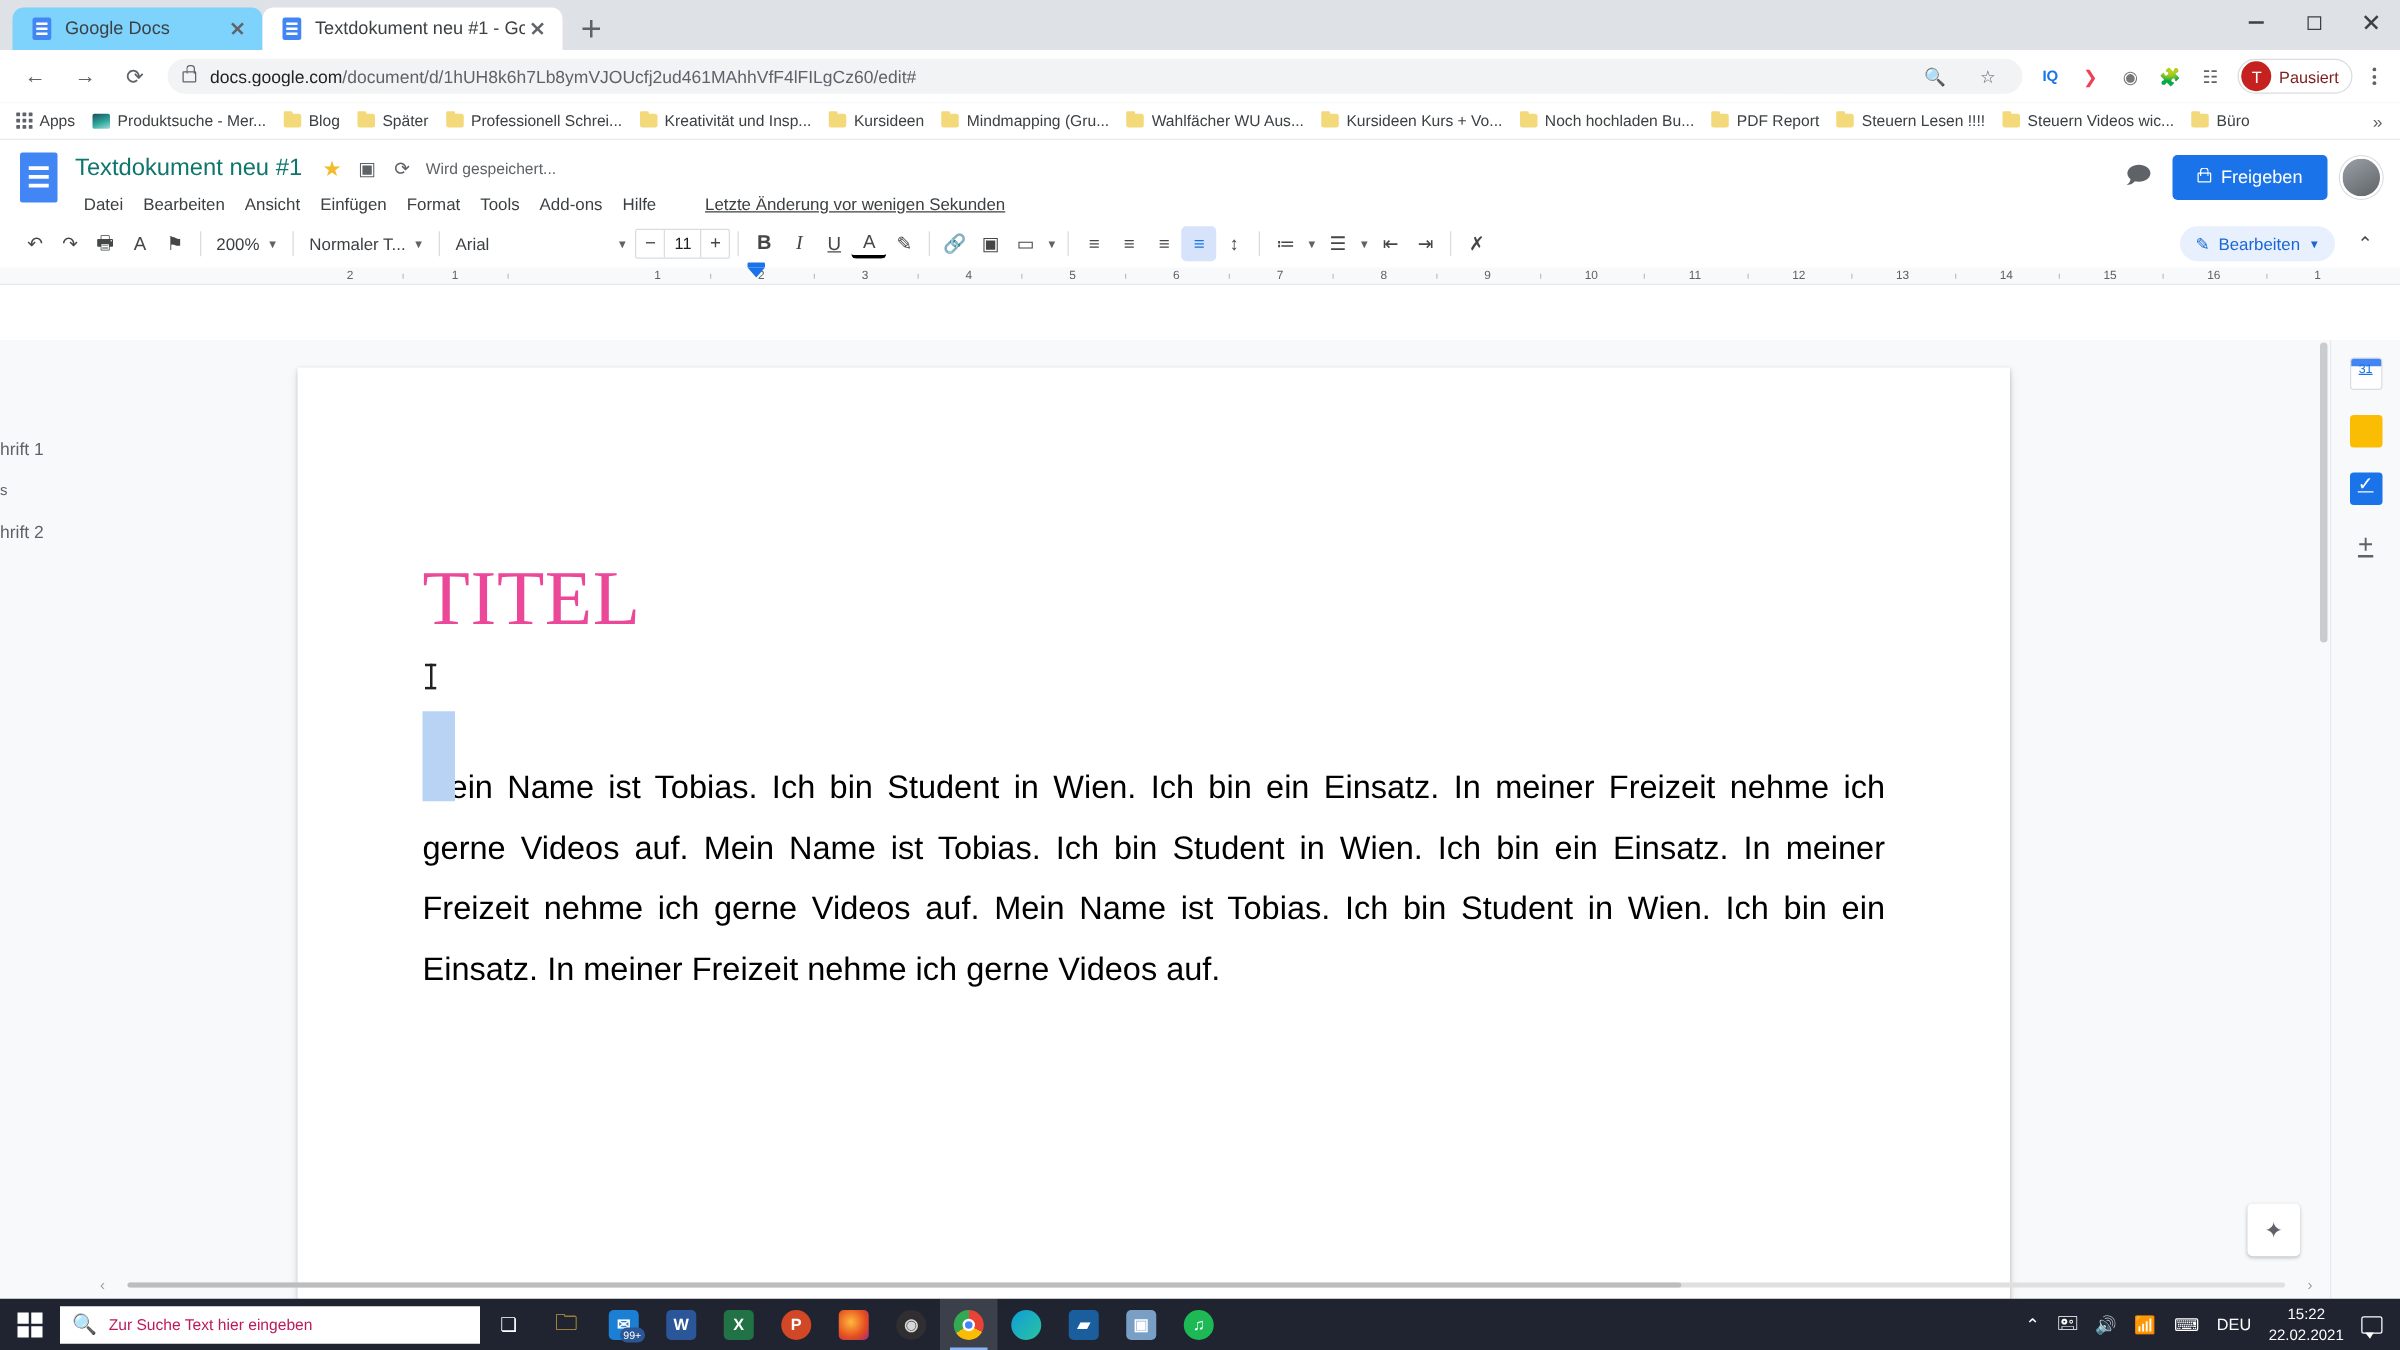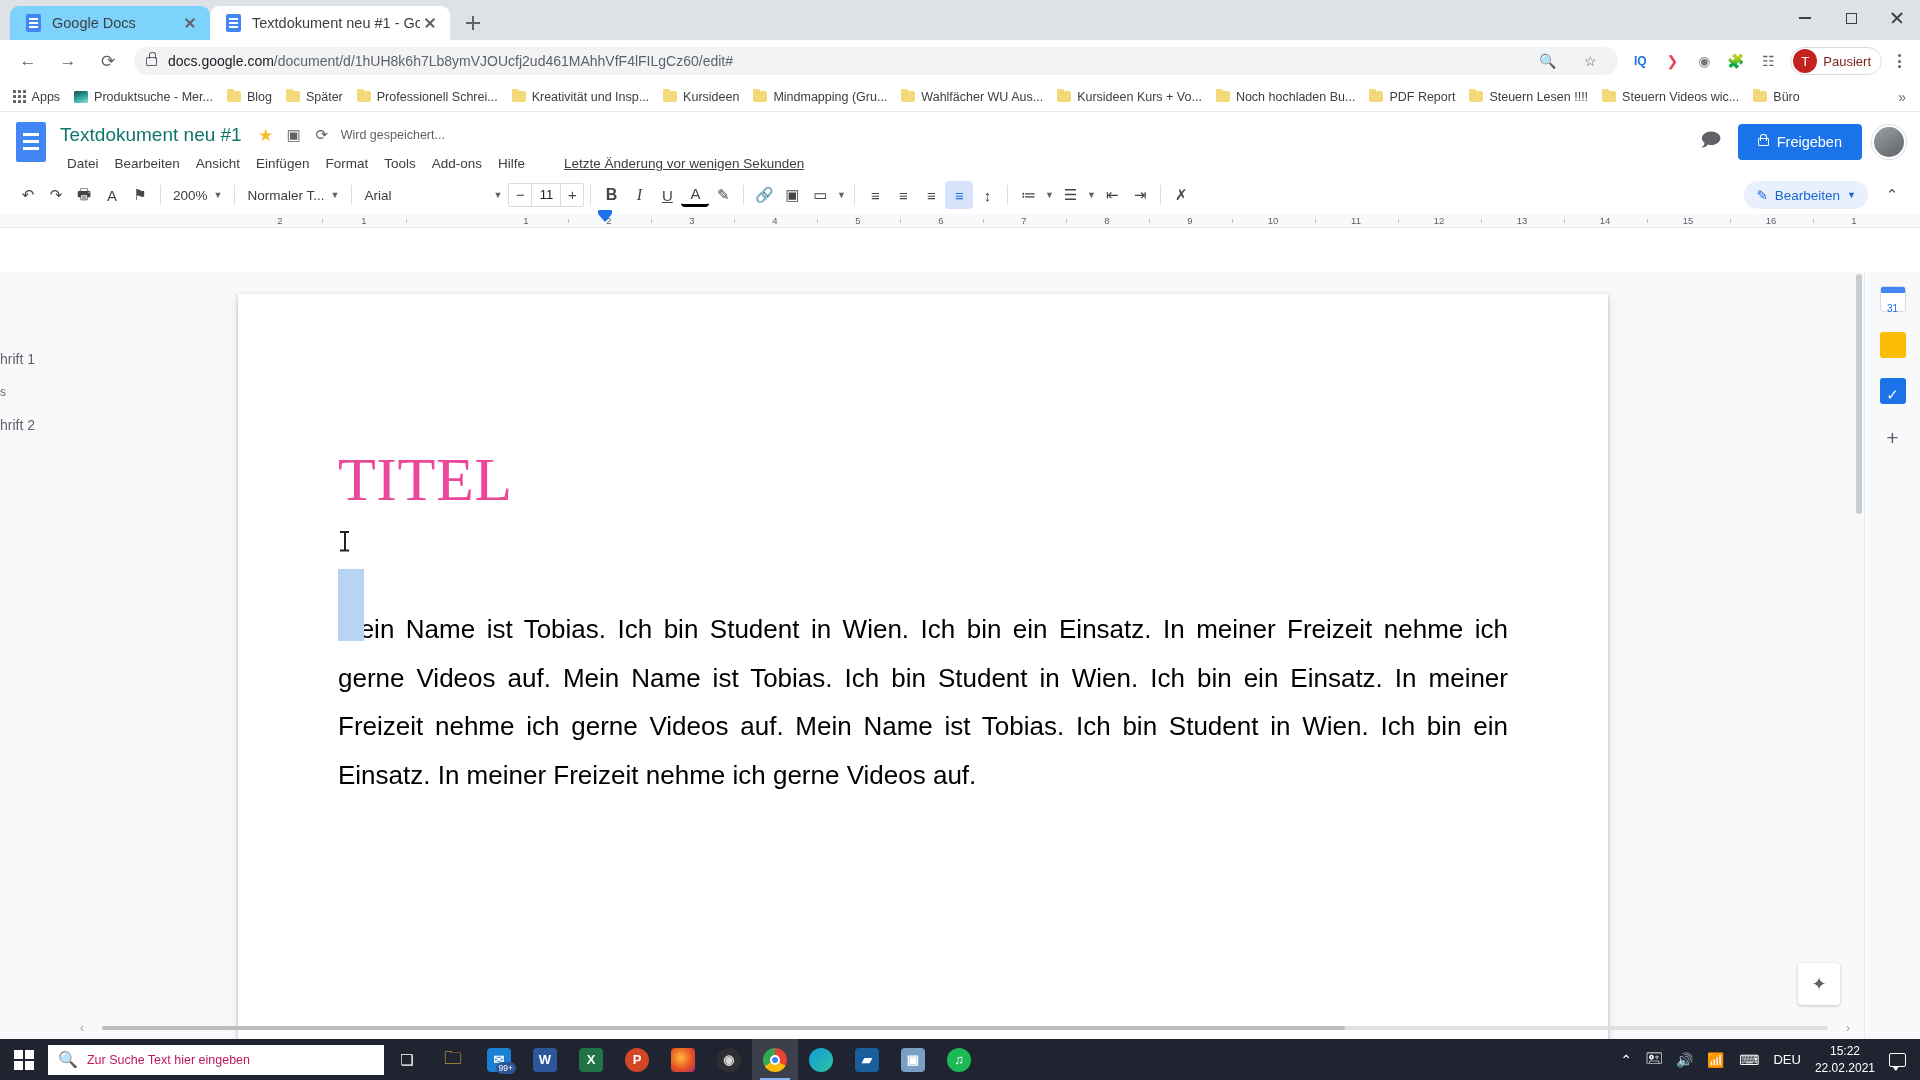--- a/index.html
+++ b/index.html
@@ -114,21 +114,21 @@
   .page { position: absolute; left: 238px; top: 22px; width: 1370px; min-height: 900px; background: #fff; box-shadow: 0 1px 3px rgba(60,64,67,.3), 0 4px 8px rgba(60,64,67,.15); padding: 150px 100px; }
   .doc-h1 { font-size: 62px; font-weight: normal; color: #ec4899; letter-spacing: 0.5px; margin-bottom: 90px; font-family: Liberation Serif, serif; }
   .doc-p { font-size: 26px; line-height: 1.87; color: #000; text-align: justify; position: relative; }
   .sel-block { display: inline-block; width: 26px; height: 72px; background: #b9d3f5; vertical-align: -22px; margin-right: -2px; position: absolute; left: 0; top: -36px; }
   .ibeam { position: absolute; left: 2px; top: -74px; width: 9px; height: 20px; }
   .ibeam::before { content: ""; position: absolute; left: 4px; top: 0; width: 1.5px; height: 20px; background: #202124; }
   .ibeam::after { content: ""; position: absolute; left: 0; top: 0; width: 9px; height: 1.5px; background: #202124; box-shadow: 0 18.5px 0 #202124; }
 
   
   .rail { position: absolute; right: 0; top: 0; bottom: 0; width: 56px; background: #f8f9fa; border-left: 1px solid #e8eaed; display: flex; flex-direction: column; align-items: center; padding-top: 14px; gap: 20px; }
-  .rail-ic { width: 26px; height: 26px; border-radius: 3px; display: flex; align-items: flex-end; justify-content: center; font-size: 15px; color: #fff; }
+  .rail-ic { width: 26px; height: 26px; border-radius: 3px; display: flex; align-items: flex-start; justify-content: center; font-size: 15px; color: #fff; text-decoration: underline; }
   .rail-cal { background: #fff; border: 1px solid #dadce0; color: #1a73e8; font-size: 10px; position: relative; }
   .rail-cal::before { content: ""; position: absolute; left: 0; right: 0; top: 0; height: 6px; background: #4285f4; border-radius: 2px 2px 0 0; }
   .rail-keep { background: #fbbc04; color: #fff; }
   .rail-tasks { background: #1a73e8; }
   .rail-plus { color: #5f6368; font-size: 21px; background: none; }
 
   
   .hscroll { position: absolute; left: 80px; right: 70px; bottom: 6px; height: 10px; }
   .hscroll-track { position: absolute; left: 22px; right: 22px; top: 3px; height: 4px; background: #e0e0e0; border-radius: 2px; }
   .hscroll-thumb { position: absolute; left: 0; top: 0; width: 72%; height: 4px; background: #bdbdbd; border-radius: 2px; }

